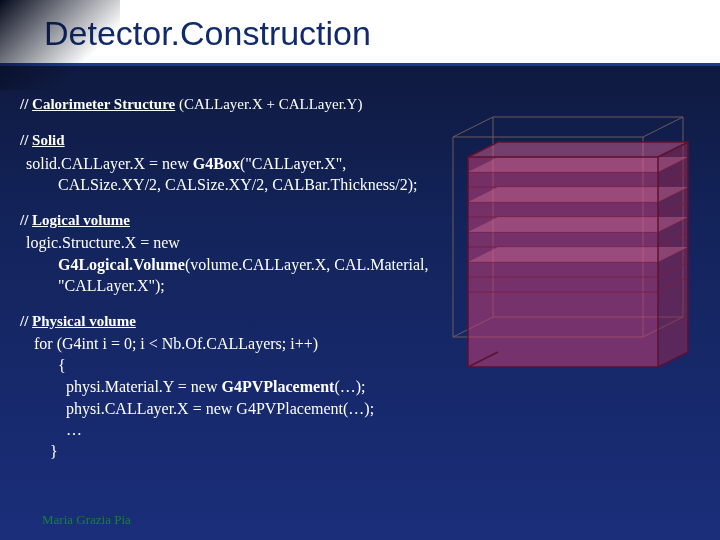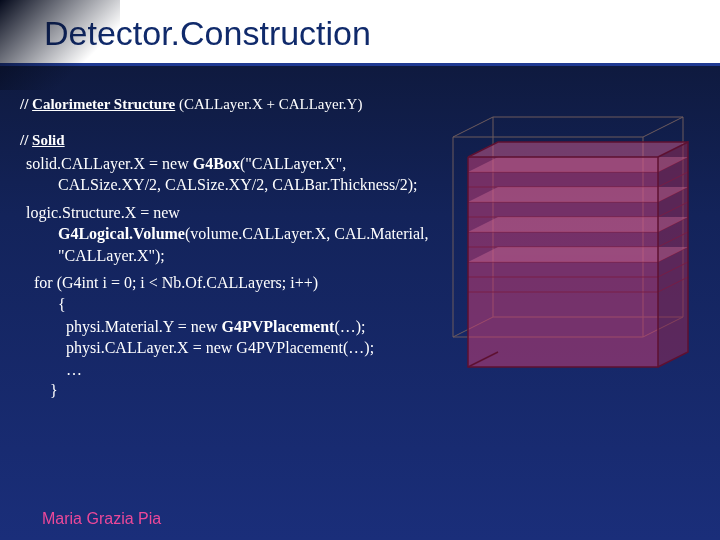--- a/index.html
+++ b/index.html
@@ -47,23 +47,23 @@
     margin: 2px 0 6px 6px;
     font-size: 16px;
     line-height: 1.35;
     white-space: pre;
   }
   .code-block .keyword { font-weight: bold; }
   .footer {
     position: absolute;
     left: 42px;
     bottom: 12px;
-    font-family: Liberation Sans, sans-serif;
-    font-size: 16px;
-    color: #ec4899;
+    font-family: Liberation Serif, serif;
+    font-size: 13px;
+    color: #15803d;
   }
   
   .figure {
     position: absolute;
     right: 22px;
     top: 112px;
     width: 300px;
     height: 310px;
     pointer-events: none;
   }
@@ -85,24 +85,34 @@
   </div>
 
   <div class="section-head" style="margin-top:16px">
     <span class="slashes">//</span>
     <span> </span>
     <span class="label">Solid</span>
   </div>
   <div class="code-block"><span>solid.CALLayer.X = new </span><span class="keyword">G4Box</span><span>("CALLayer.X",</span>
 <span>        CALSize.XY/2, CALSize.XY/2, CALBar.Thickness/2);</span></div>
 
+  <div class="section-head" style="margin-top:14px">
+    <span class="slashes">//</span>
+    <span> </span>
+    <span class="label">Logical volume</span>
+  </div>
   <div class="code-block"><span>logic.Structure.X = new</span>
 <span>        </span><span class="keyword">G4Logical.Volume</span><span>(volume.CALLayer.X, CAL.Material,</span>
 <span>        "CALLayer.X");</span></div>
 
+  <div class="section-head" style="margin-top:14px">
+    <span class="slashes">//</span>
+    <span> </span>
+    <span class="label">Physical volume</span>
+  </div>
   <div class="code-block"><span>  for (G4int i = 0; i &lt; Nb.Of.CALLayers; i++)</span>
 <span>        {</span>
 <span>          physi.Material.Y = new </span><span class="keyword">G4PVPlacement</span><span>(…);</span>
 <span>          physi.CALLayer.X = new G4PVPlacement(…);</span>
 <span>          …</span>
 <span>      }</span></div>
 
 </div>
 
 <svg class="figure" viewBox="0 0 300 310">

